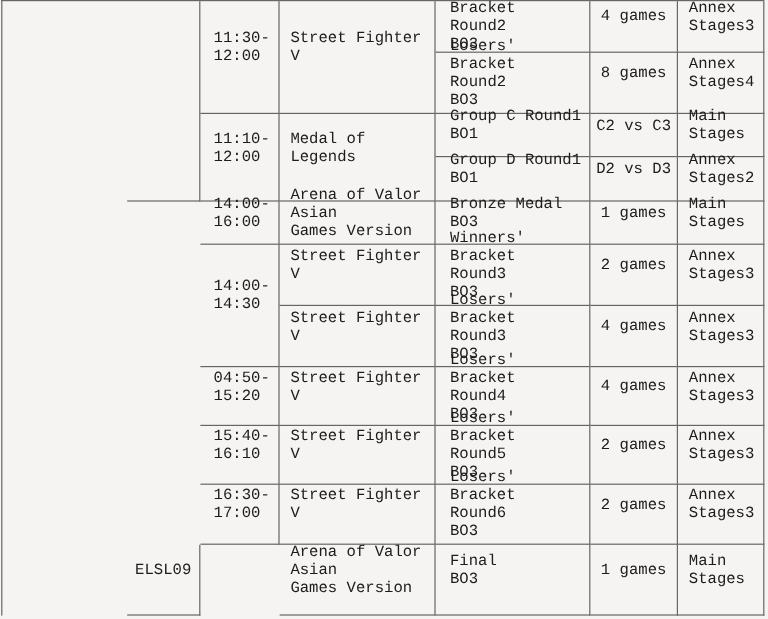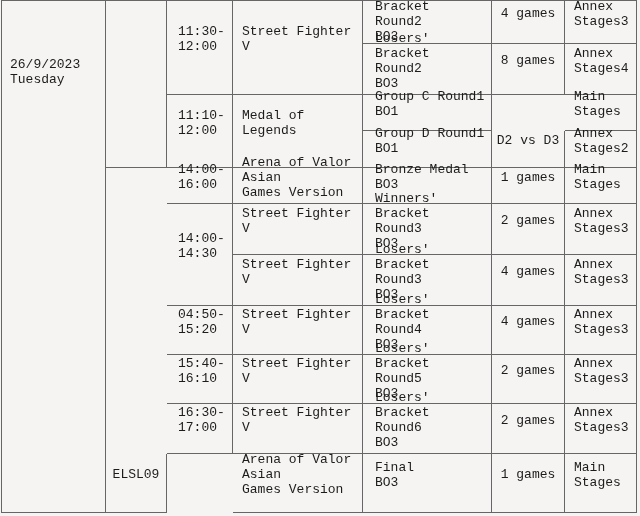--- a/index.html
+++ b/index.html
@@ -53,22 +53,20 @@
   .cell.time   { padding-left: 11px; }
   .cell.round  { padding-left: 12px; }
   .cell.result { justify-content: center; padding-left: 4px; text-align: center; }
   .cell.stage  { padding-left: 9px; }
 </style>
 </head>
 <body>
 
 <div class="table-wrap">
 
-  <div class="cell date" style="grid-area:1/1/12/2">26/9/2023
-Tuesday</div>
 
   <div class="cell session" style="grid-area:1/2/5/3"></div>
   <div class="cell session" style="grid-area:11/2/12/3">ELSL09</div>
 
   <div class="cell time" style="grid-area:1/3/3/4">11:30-
 12:00</div>
   <div class="cell time" style="grid-area:3/3/5/4">11:10-
 12:00</div>
   <div class="cell time" style="grid-area:5/3/6/4">14:00-
 16:00</div>
@@ -118,20 +116,21 @@
 Round5
 BO3</div>
   <div class="cell round" style="grid-area:10/5/11/6">Losers' Bracket
 Round6
 BO3</div>
   <div class="cell round" style="grid-area:11/5/12/6">Final
 BO3</div>
 
   <div class="cell result" style="grid-area:1/6/2/7">4 games</div>
   <div class="cell result" style="grid-area:2/6/3/7">8 games</div>
+  <div class="cell result" style="grid-area:3/6/4/7">C2 vs C3</div>
   <div class="cell result" style="grid-area:4/6/5/7">D2 vs D3</div>
   <div class="cell result" style="grid-area:5/6/6/7">1 games</div>
   <div class="cell result" style="grid-area:6/6/7/7">2 games</div>
   <div class="cell result" style="grid-area:7/6/8/7">4 games</div>
   <div class="cell result" style="grid-area:8/6/9/7">4 games</div>
   <div class="cell result" style="grid-area:9/6/10/7">2 games</div>
   <div class="cell result" style="grid-area:10/6/11/7">2 games</div>
   <div class="cell result" style="grid-area:11/6/12/7">1 games</div>
 
   <div class="cell stage" style="grid-area:1/7/2/8">Annex

